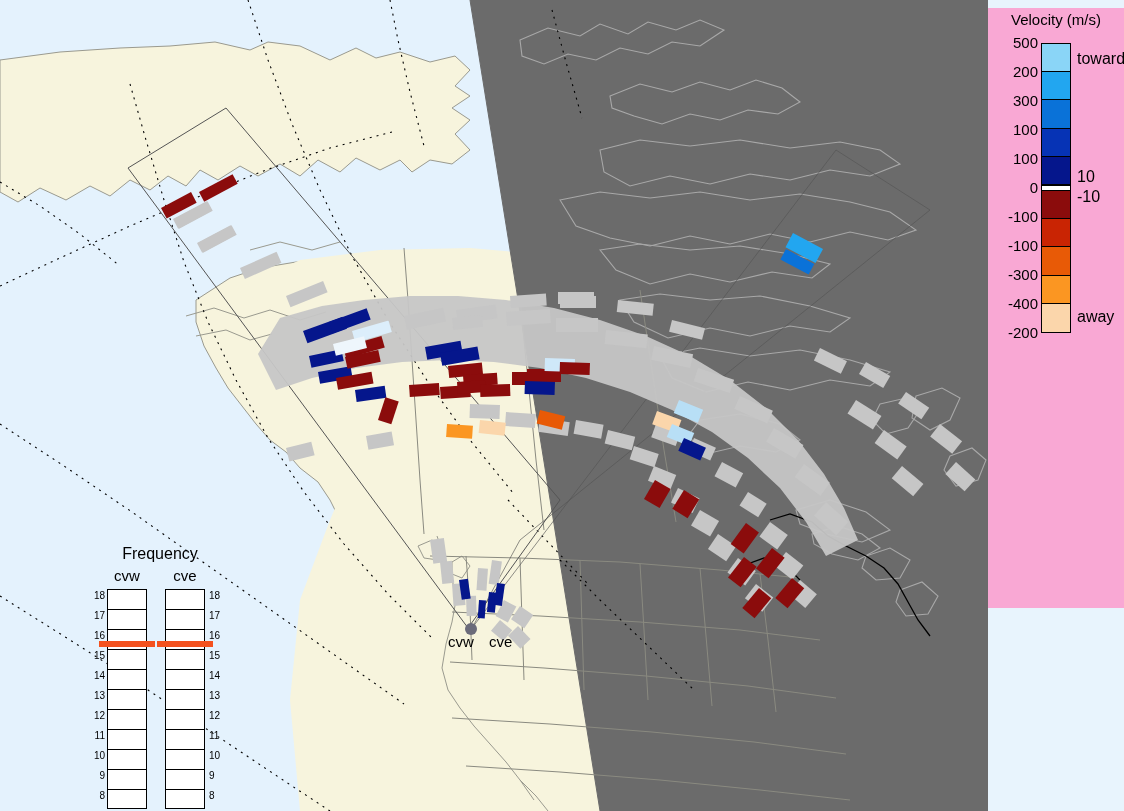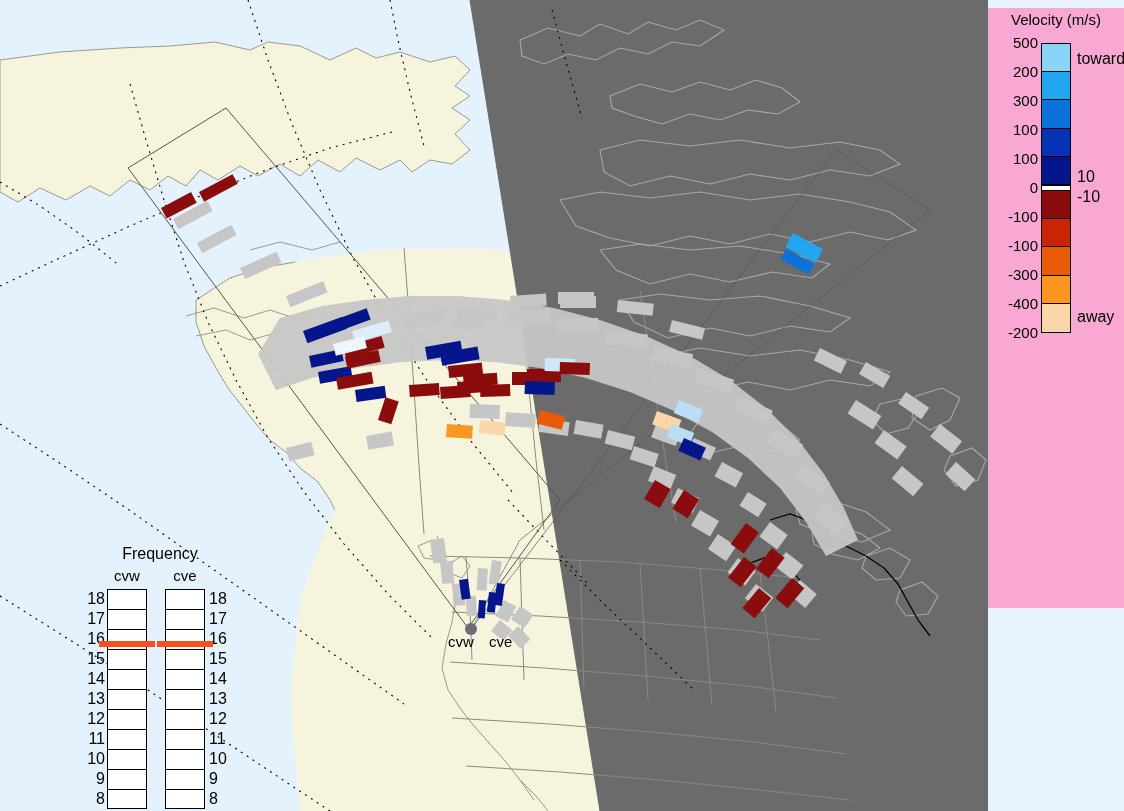--- a/index.html
+++ b/index.html
@@ -47,21 +47,21 @@
   
   #freq-legend{position:absolute;left:85px;top:545px;width:170px;height:245px;z-index:35;}
   #freq-title{position:absolute;left:0;top:0;width:150px;text-align:center;font-size:16px;color:#000;}
   .freq-col-name{position:absolute;font-size:15px;color:#000;text-align:center;width:44px;}
   .freq-bar{
     position:absolute;width:40px;height:220px;
     background:#ffffff;border:1px solid #000;box-sizing:border-box;
   }
   .freq-cell{height:20px;border-bottom:1px solid #000;box-sizing:border-box;}
   .freq-cell:last-child{border-bottom:none;}
-  .freq-tick{position:absolute;font-size:16px;color:#000;text-align:right;width:22px;}
+  .freq-tick{position:absolute;font-size:10px;color:#000;text-align:right;width:22px;}
   .freq-mark{position:absolute;height:6px;background:#f4511e;}
   
   .site-label{position:absolute;font-size:15px;color:#000;z-index:36;}
 </style>
 </head>
 <body>
 
 <div id="root">
 
   <div id="map-canvas">

